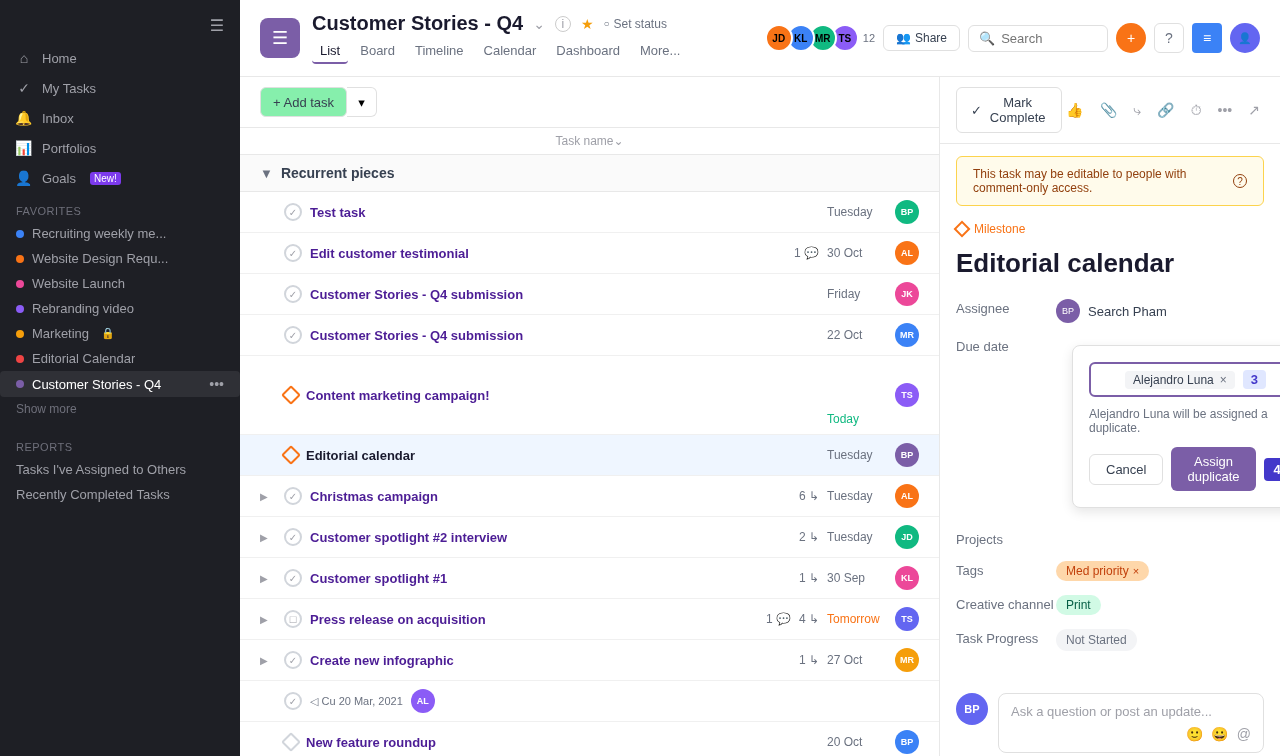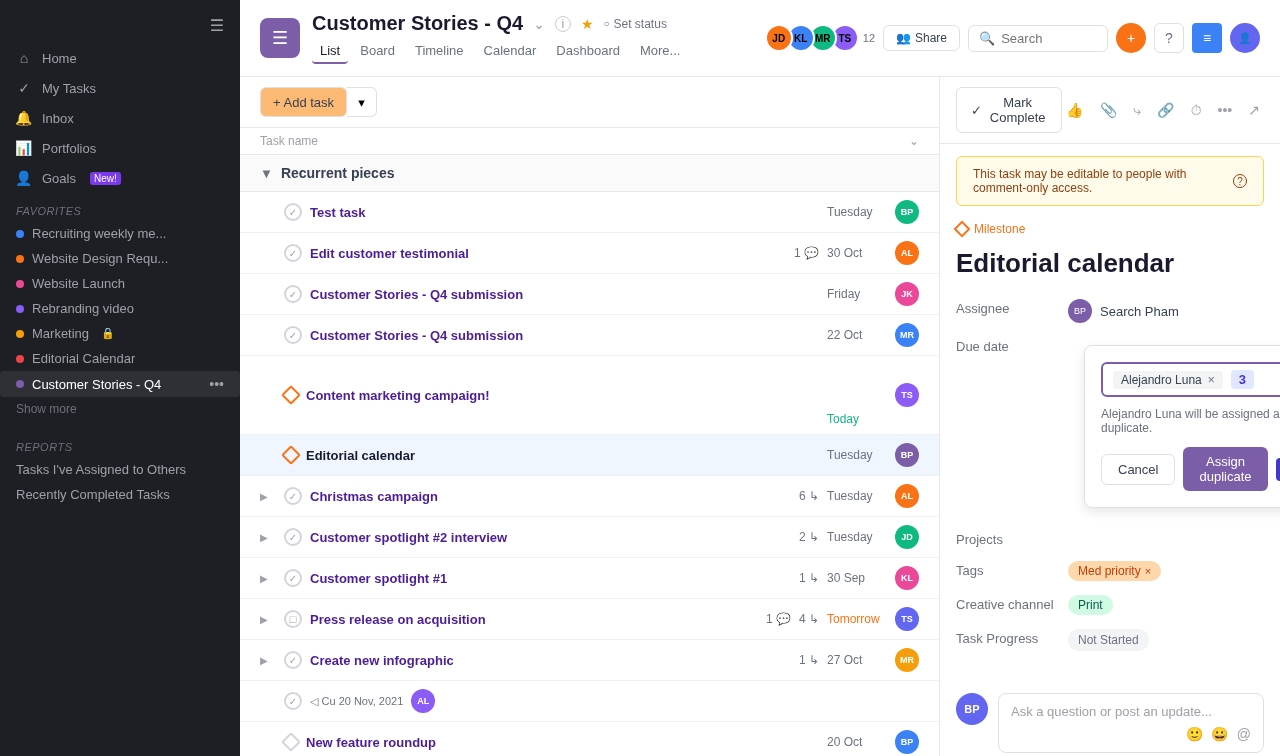--- a/index.html
+++ b/index.html
@@ -5,21 +5,21 @@
     * { box-sizing: border-box; margin: 0; padding: 0; }
     body { font-family: -apple-system, BlinkMacSystemFont, 'Segoe UI', sans-serif; font-size: 13px; background: #f5f5f5; overflow: hidden; }
 
     .app-container { display: flex; width: 1280px; height: 756px; overflow: hidden; }
 
     
     .sidebar { width: 240px; background: #1e1f25; color: #9fa0a8; display: flex; flex-direction: column; flex-shrink: 0; padding-top: 8px; }
     .sidebar-header { display: flex; align-items: center; justify-content: flex-end; padding: 8px 16px; }
     .sidebar-nav-item { display: flex; align-items: center; gap: 10px; padding: 7px 16px; cursor: pointer; font-size: 13px; color: #9fa0a8; }
     .sidebar-icon { width: 16px; height: 16px; display: flex; align-items: center; justify-content: center; font-size: 14px; }
-    .sidebar-section-title { font-size: 11px; color: #6e6f7a; padding: 12px 16px 4px; text-transform: uppercase; letter-spacing: 0.5px; font-style: italic; }
+    .sidebar-section-title { font-size: 11px; color: #6e6f7a; padding: 12px 16px 4px; text-transform: uppercase; letter-spacing: 0.5px; }
     .sidebar-fav-item { display: flex; align-items: center; gap: 8px; padding: 5px 16px; cursor: pointer; color: #9fa0a8; font-size: 13px; }
     .fav-dot { width: 8px; height: 8px; border-radius: 50%; flex-shrink: 0; }
     .sidebar-fav-text { white-space: nowrap; overflow: hidden; text-overflow: ellipsis; max-width: 140px; }
     .sidebar-item-active { background: rgba(255,255,255,0.08); color: #fff; border-radius: 4px; }
     .lock-icon { font-size: 11px; margin-left: 4px; }
     .sidebar-report-item { padding: 5px 16px; cursor: pointer; color: #9fa0a8; font-size: 13px; }
     .show-more { padding: 5px 16px; color: #6e6f7a; font-size: 12px; cursor: pointer; }
     .goals-new { font-size: 10px; background: #7c3aed; color: white; padding: 1px 4px; border-radius: 3px; margin-left: 4px; }
 
     
@@ -51,23 +51,23 @@
     .btn-help { background: white; border: 1px solid #e0e0e0; color: #6b7280; }
     .btn-blue { background: #3b82f6; color: white; }
     .btn-avatar { background: #6366f1; color: white; border-radius: 50%; width: 30px; height: 30px; }
 
     
     .content-area { display: flex; flex: 1; overflow: hidden; }
 
     
     .task-list-panel { width: 700px; flex-shrink: 0; border-right: 1px solid #e8e8e8; overflow-y: auto; background: #fff; }
     .task-list-header { display: flex; align-items: center; justify-content: space-between; padding: 10px 20px; border-bottom: 1px solid #e8e8e8; }
-    .add-task-btn { display: flex; align-items: center; gap: 6px; padding: 6px 12px; border: 1px solid #e0e0e0; border-radius: 6px; background: #fdba74; cursor: pointer; font-size: 13px; color: #374151; }
+    .add-task-btn { display: flex; align-items: center; gap: 6px; padding: 6px 12px; border: 1px solid #e0e0e0; border-radius: 6px; background: #86efac; cursor: pointer; font-size: 13px; color: #374151; }
     .add-task-dropdown { width: 30px; height: 30px; display: flex; align-items: center; justify-content: center; border: 1px solid #e0e0e0; border-left: none; border-radius: 0 6px 6px 0; cursor: pointer; background: white; }
-    .task-col-header { display: flex; align-items: center; justify-content: space-between; padding: 6px 20px; border-bottom: 1px solid #e8e8e8; color: #9fa0a8; font-size: 12px; }
+    .task-col-header { display: flex; align-items: center; justify-content: center; padding: 6px 20px; border-bottom: 1px solid #e8e8e8; color: #9fa0a8; font-size: 12px; }
 
     .section-header { display: flex; align-items: center; gap: 8px; padding: 10px 20px; background: #fafafa; border-bottom: 1px solid #e8e8e8; }
     .section-toggle { color: #6b7280; cursor: pointer; }
     .section-title { font-weight: 600; color: #374151; font-size: 14px; }
 
     .task-row { display: flex; align-items: center; padding: 8px 20px; border-bottom: 1px solid #f0f0f0; cursor: pointer; gap: 8px; }
     .task-row.highlighted { background: #eff6ff; }
     .task-expand { color: #9fa0a8; width: 16px; flex-shrink: 0; font-size: 10px; }
     .task-check { width: 18px; height: 18px; border-radius: 50%; border: 2px solid #d1d5db; display: flex; align-items: center; justify-content: center; flex-shrink: 0; color: #9fa0a8; font-size: 10px; }
     .task-name { flex: 1; color: #4c1d95; font-size: 13px; white-space: nowrap; overflow: hidden; text-overflow: ellipsis; font-weight: bold; }
@@ -87,28 +87,28 @@
     .toolbar-actions { display: flex; align-items: center; gap: 8px; color: #9fa0a8; }
     .toolbar-icon { cursor: pointer; padding: 4px; font-size: 14px; }
 
     .notice-banner { background: #fffbeb; border: 1px solid #fcd34d; padding: 10px 16px; margin: 12px 16px 0; border-radius: 6px; display: flex; align-items: center; gap: 8px; font-size: 12px; color: #92400e; }
 
     .detail-content { padding: 16px; }
     .milestone-badge { display: flex; align-items: center; gap: 6px; color: #f97316; font-size: 12px; margin-bottom: 12px; }
     .diamond-small { width: 12px; height: 12px; border: 2px solid #f97316; transform: rotate(45deg); display: inline-block; }
     .detail-title { font-size: 26px; font-weight: 600; color: #1a1a2e; margin-bottom: 20px; }
 
-    .detail-row { display: flex; align-items: flex-start; margin-bottom: 14px; gap: 12px; justify-content: space-between; }
+    .detail-row { display: flex; align-items: flex-start; margin-bottom: 14px; gap: 0; justify-content: space-between; }
     .detail-label { width: 100px; color: #6b7280; font-size: 13px; flex-shrink: 0; padding-top: 2px; }
     .detail-value { flex: 1; font-size: 13px; color: #374151; }
 
     
     .duplicate-dialog { background: white; border: 1px solid #e0e0e0; border-radius: 8px; padding: 16px; margin: 8px 16px; box-shadow: 0 4px 12px rgba(0,0,0,0.1); }
     .dialog-input-row { display: flex; align-items: center; border: 2px solid #7b5ea7; border-radius: 6px; padding: 6px 10px; margin-bottom: 10px; gap: 8px; }
-    .assignee-tag { display: flex; align-items: center; gap: 6px; background: #f3f4f6; border-radius: 4px; padding: 2px 8px; font-size: 12px; color: #374151; }
+    .assignee-tag { display: flex; align-items: center; gap: 6px; background: #f3f4f6; border-radius: 4px; padding: 2px 8px; font-size: 12px; color: #374151; margin-left: 24px; }
     .tag-x { color: #6b7280; cursor: pointer; }
     .number-badge { background: #e0e7ff; color: #4338ca; border-radius: 4px; padding: 2px 8px; font-size: 13px; font-weight: 600; }
     .dialog-info { font-size: 12px; color: #6b7280; margin-bottom: 12px; }
     .dialog-actions { display: flex; align-items: center; gap: 8px; }
     .cancel-btn { padding: 7px 16px; border: 1px solid #e0e0e0; border-radius: 6px; background: white; cursor: pointer; font-size: 13px; color: #374151; }
     .assign-dup-btn { padding: 7px 16px; border-radius: 6px; background: #7b5ea7; color: white; cursor: pointer; font-size: 13px; border: none; flex: 1; }
     .dup-count-badge { background: #4338ca; color: white; border-radius: 4px; padding: 4px 10px; font-size: 13px; font-weight: 600; }
 
     .tag-badge { display: inline-flex; align-items: center; gap: 4px; padding: 3px 10px; border-radius: 12px; font-size: 12px; font-weight: 500; }
     .tag-orange { background: #fed7aa; color: #c2410c; }
@@ -344,21 +344,21 @@
           <span class="task-expand">▶</span>
           <span class="task-check">✓</span>
           <span class="task-name">Create new infographic</span>
           <span class="task-count">1 ↳</span>
           <span class="task-date">27 Oct</span>
           <div class="task-avatar" style="background:#f59e0b;">MR</div>
         </div>
         <div class="task-row">
           <span class="task-expand"></span>
           <span class="task-check">✓</span>
-          <span class="task-date" style="font-size:11px;">◁ Cu 20 Nov, 2021</span>
+          <span class="task-date" style="font-size:11px;">◁ Cu 20 Mar, 2021</span>
           <div class="task-avatar" style="background:#8b5cf6;">AL</div>
         </div>
         <div class="task-row">
           <span class="task-expand"></span>
           <span class="task-check" style="border:2px solid #d1d5db; width:14px; height:14px; transform:rotate(45deg); border-radius:2px;"></span>
           <span class="task-name">New feature roundup</span>
           <span class="task-date">20 Oct</span>
           <div class="task-avatar" style="background:#3b82f6;">BP</div>
         </div>
       </div>

